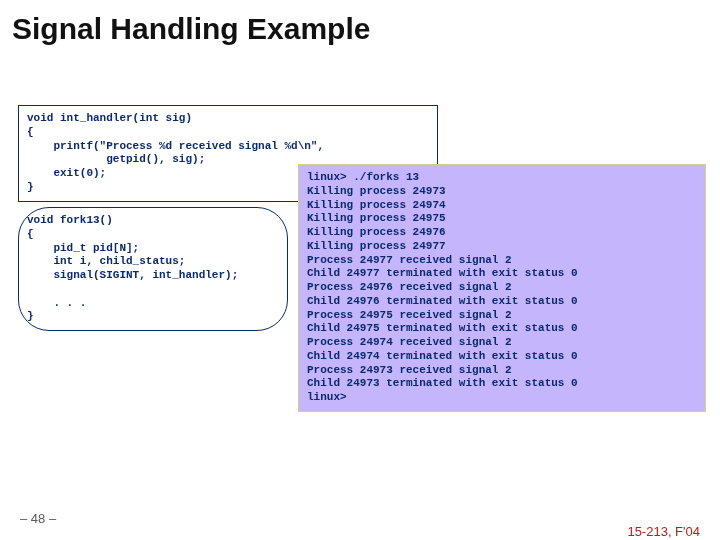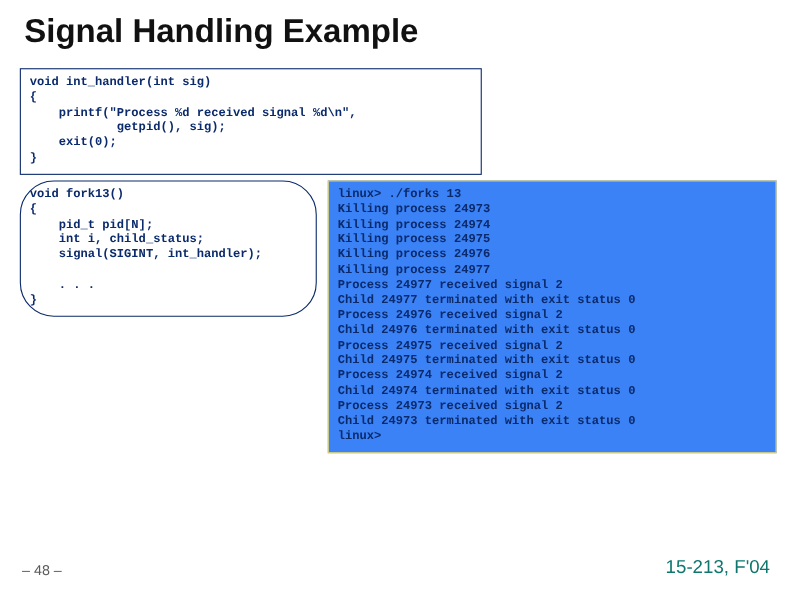--- a/index.html
+++ b/index.html
@@ -8,74 +8,75 @@
     height: 540px;
     background: #fff;
     font-family: Arial, Helvetica, sans-serif;
     position: relative;
     overflow: hidden;
   }
   .title {
     font-size: 30px;
     font-weight: bold;
     color: #111;
-    padding: 12px 0 6px 22px;
+    padding: 12px 0 6px 12px;
   }
   .code-box {
     border: 1px solid #0a2a6b;
     background: #fff;
     padding: 6px 8px;
     font-family: "Courier New", monospace;
     font-size: 11px;
     font-weight: bold;
     color: #0a2a6b;
     white-space: pre;
     line-height: 1.25;
+    margin-top: 43px;
   }
   .code-box.top {
     position: absolute;
     left: 18px;
     top: 62px;
     width: 420px;
   }
   .code-box.mid {
     position: absolute;
     left: 18px;
     top: 164px;
     width: 270px;
     border-radius: 31px;
   }
   .output-box {
     position: absolute;
     left: 298px;
     top: 164px;
     width: 408px;
-    background: #3b82f6;
+    background: #c4b5fd;
     border: 1px solid #d8d080;
     padding: 6px 8px;
     font-family: "Courier New", monospace;
     font-size: 11px;
     font-weight: bold;
     color: #0a2a6b;
     white-space: pre;
     line-height: 1.25;
   }
   .footer-left {
     position: absolute;
     left: 20px;
     bottom: 14px;
     color: #5b5b5b;
     font-size: 13px;
   }
   .footer-right {
     position: absolute;
     right: 20px;
-    bottom: 14px;
-    color: #0f766e;
-    font-size: 17px;
+    bottom: 1px;
+    color: #b91c1c;
+    font-size: 13px;
   }
 </style>
 </head>
 <body>
 
 <div class="title">Signal Handling Example</div>
 
 <div class="code-box top">void int_handler(int sig)
 {
     printf("Process %d received signal %d\n",

